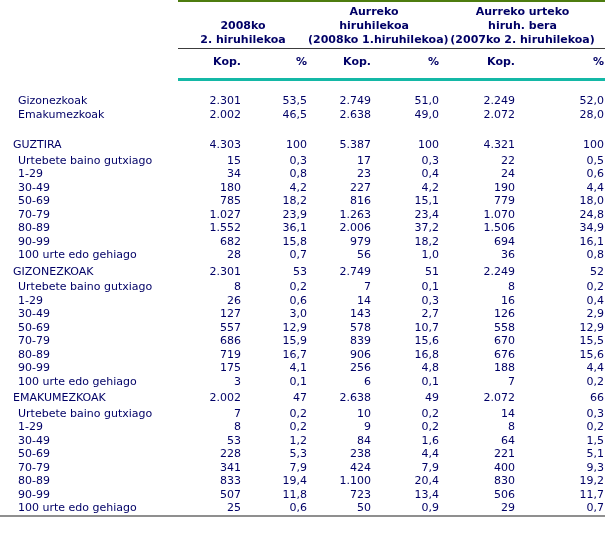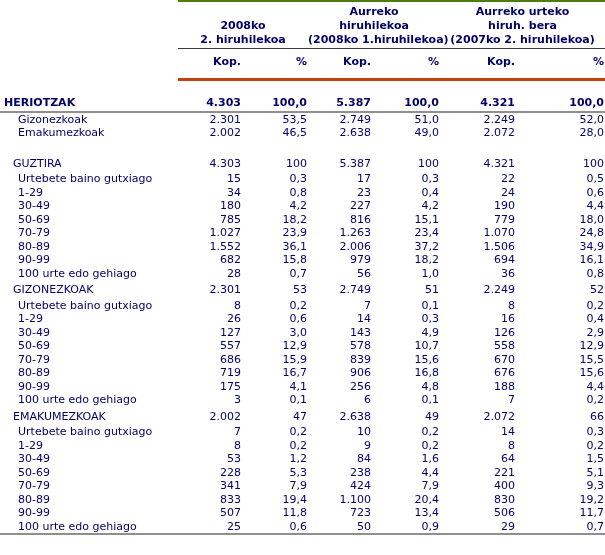--- a/index.html
+++ b/index.html
@@ -25,21 +25,21 @@
   thead th.group {
     border-top: 2px solid #4d7c0f;
     border-bottom: 1px solid #3c3c3c;
     text-align: center;
     padding: 3px 0 1px 0;
     line-height: 14px;
     overflow: visible;
   }
   thead th.corner { border: none; }
   thead tr.subrow th.sub {
-    border-bottom: 3px solid #c2410c;
+    border-bottom: 3px solid #14b8a6;
     text-align: right;
     padding: 6px 1px 9px 0;
   }
   thead tr.subrow th.corner { border: none; }
   
   tbody td { overflow: hidden; }
   tbody td.num { text-align: right; padding-right: 1px; }
   tr.spacer td { border: none; }
   tr.title td {
     font-weight: bold;
@@ -93,29 +93,20 @@
       <th class="sub">Kop.</th>
       <th class="sub">%</th>
       <th class="sub">Kop.</th>
       <th class="sub">%</th>
     </tr>
   </thead>
   <tbody>
       <tr class="spacer" style="height: 15px;">
         <td colspan="7"></td>
       </tr>
-      <tr class="title">
-        <td class="row-label">HERIOTZAK</td>
-        <td class="num">4.303</td>
-        <td class="num">100,0</td>
-        <td class="num">5.387</td>
-        <td class="num">100,0</td>
-        <td class="num">4.321</td>
-        <td class="num">100,0</td>
-      </tr>
       <tr class="detail">
         <td class="row-label">Gizonezkoak</td>
         <td class="num">2.301</td>
         <td class="num">53,5</td>
         <td class="num">2.749</td>
         <td class="num">51,0</td>
         <td class="num">2.249</td>
         <td class="num">52,0</td>
       </tr>
       <tr class="detail">
@@ -236,21 +227,21 @@
         <td class="num">14</td>
         <td class="num">0,3</td>
         <td class="num">16</td>
         <td class="num">0,4</td>
       </tr>
       <tr class="detail">
         <td class="row-label">30-49</td>
         <td class="num">127</td>
         <td class="num">3,0</td>
         <td class="num">143</td>
-        <td class="num">4,9</td>
+        <td class="num">2,7</td>
         <td class="num">126</td>
         <td class="num">2,9</td>
       </tr>
       <tr class="detail">
         <td class="row-label">50-69</td>
         <td class="num">557</td>
         <td class="num">12,9</td>
         <td class="num">578</td>
         <td class="num">10,7</td>
         <td class="num">558</td>

